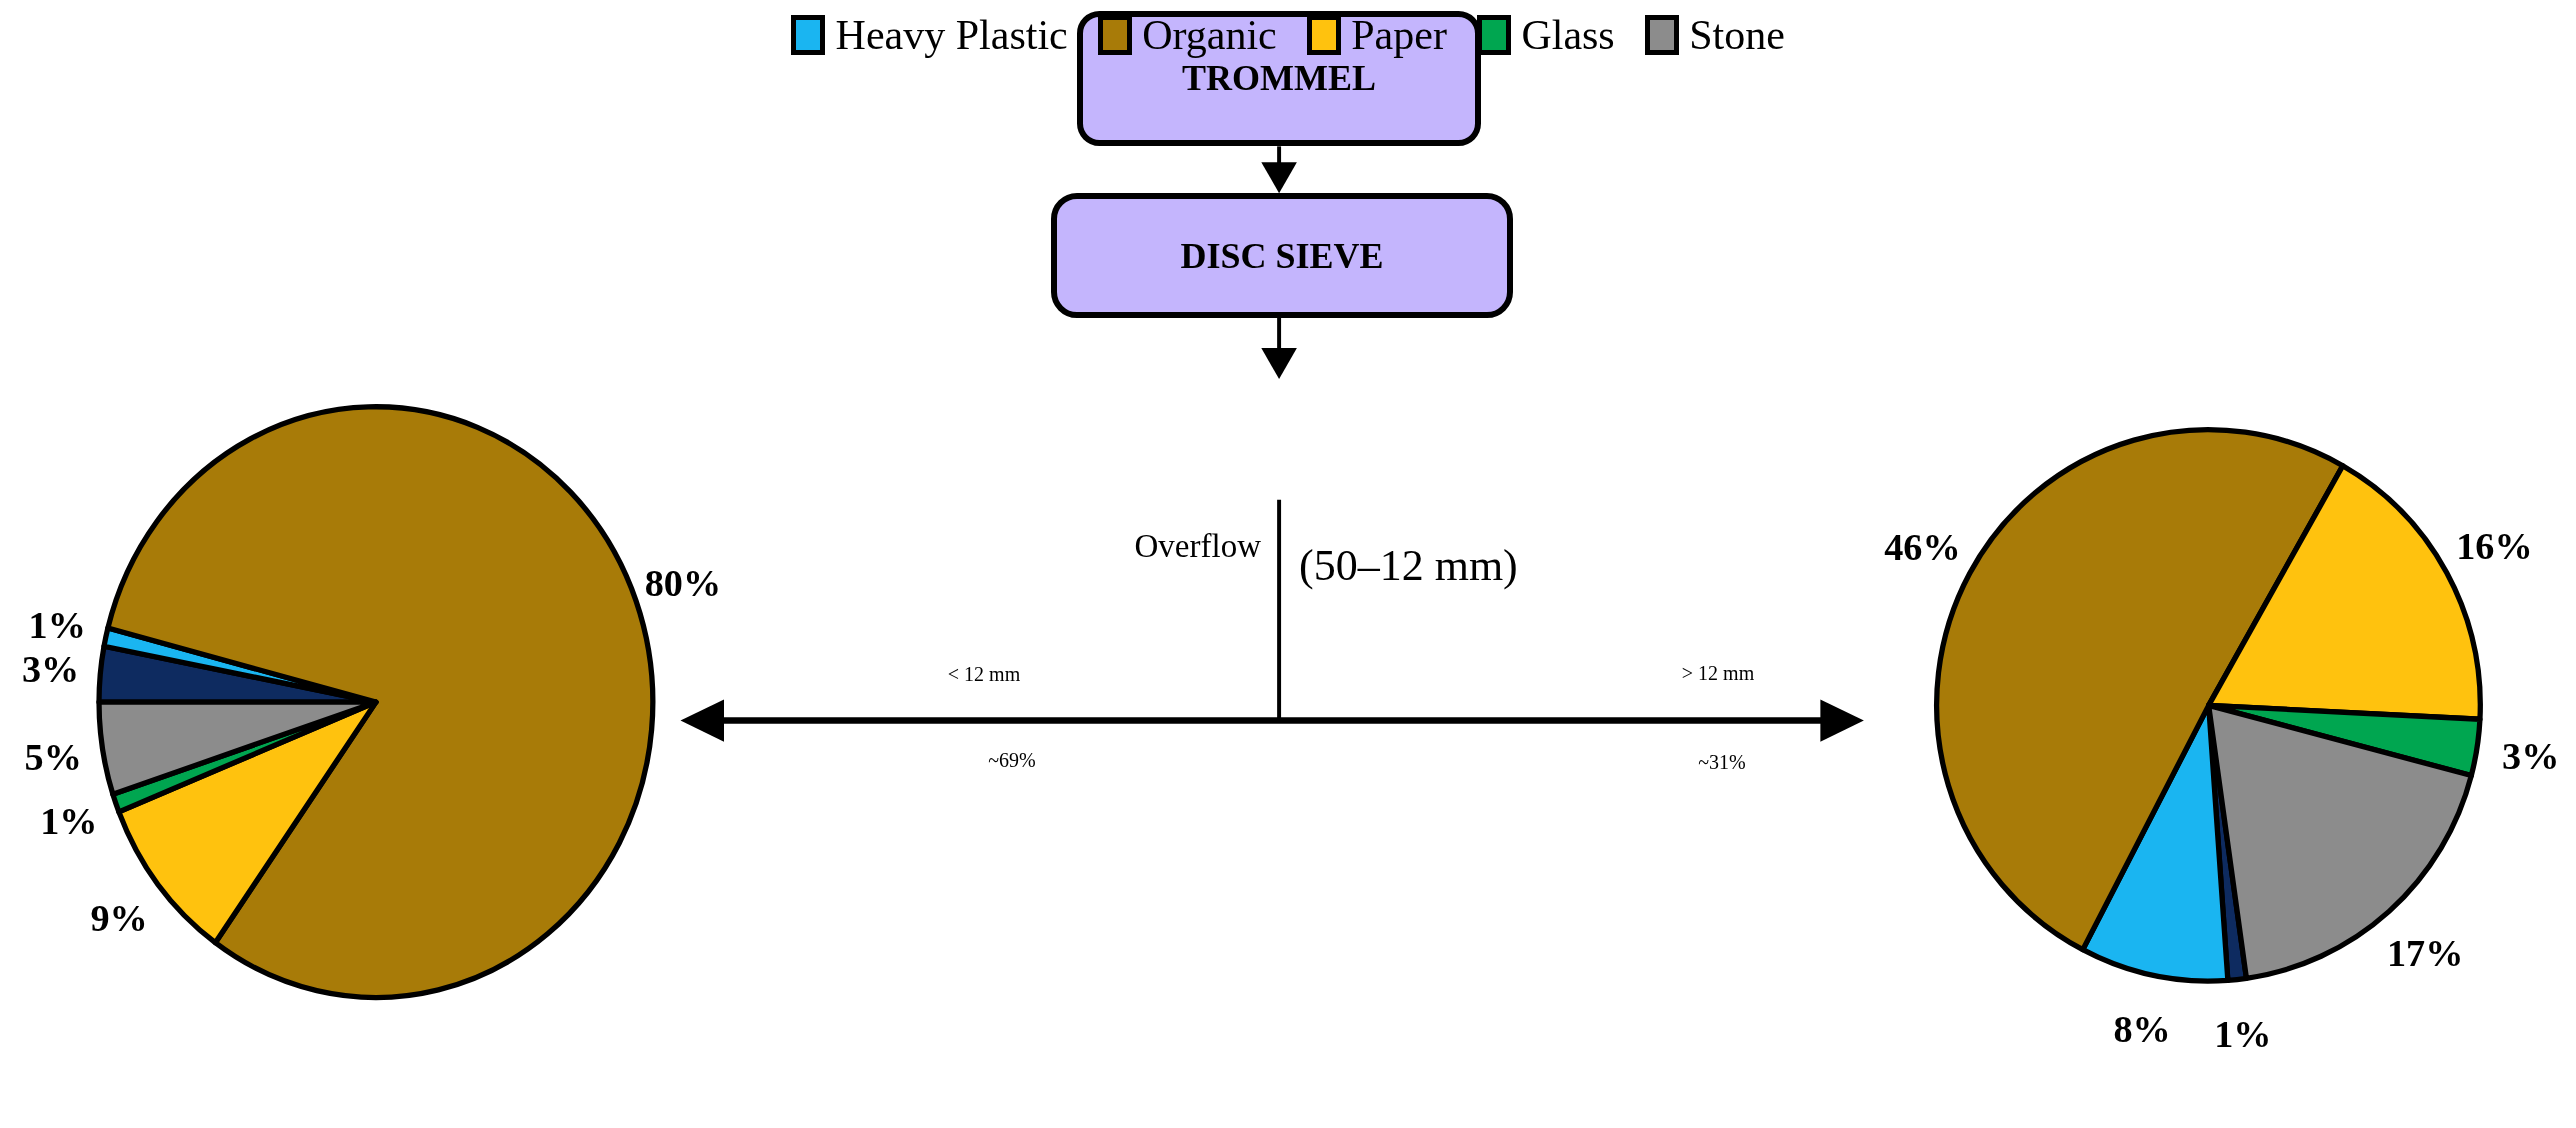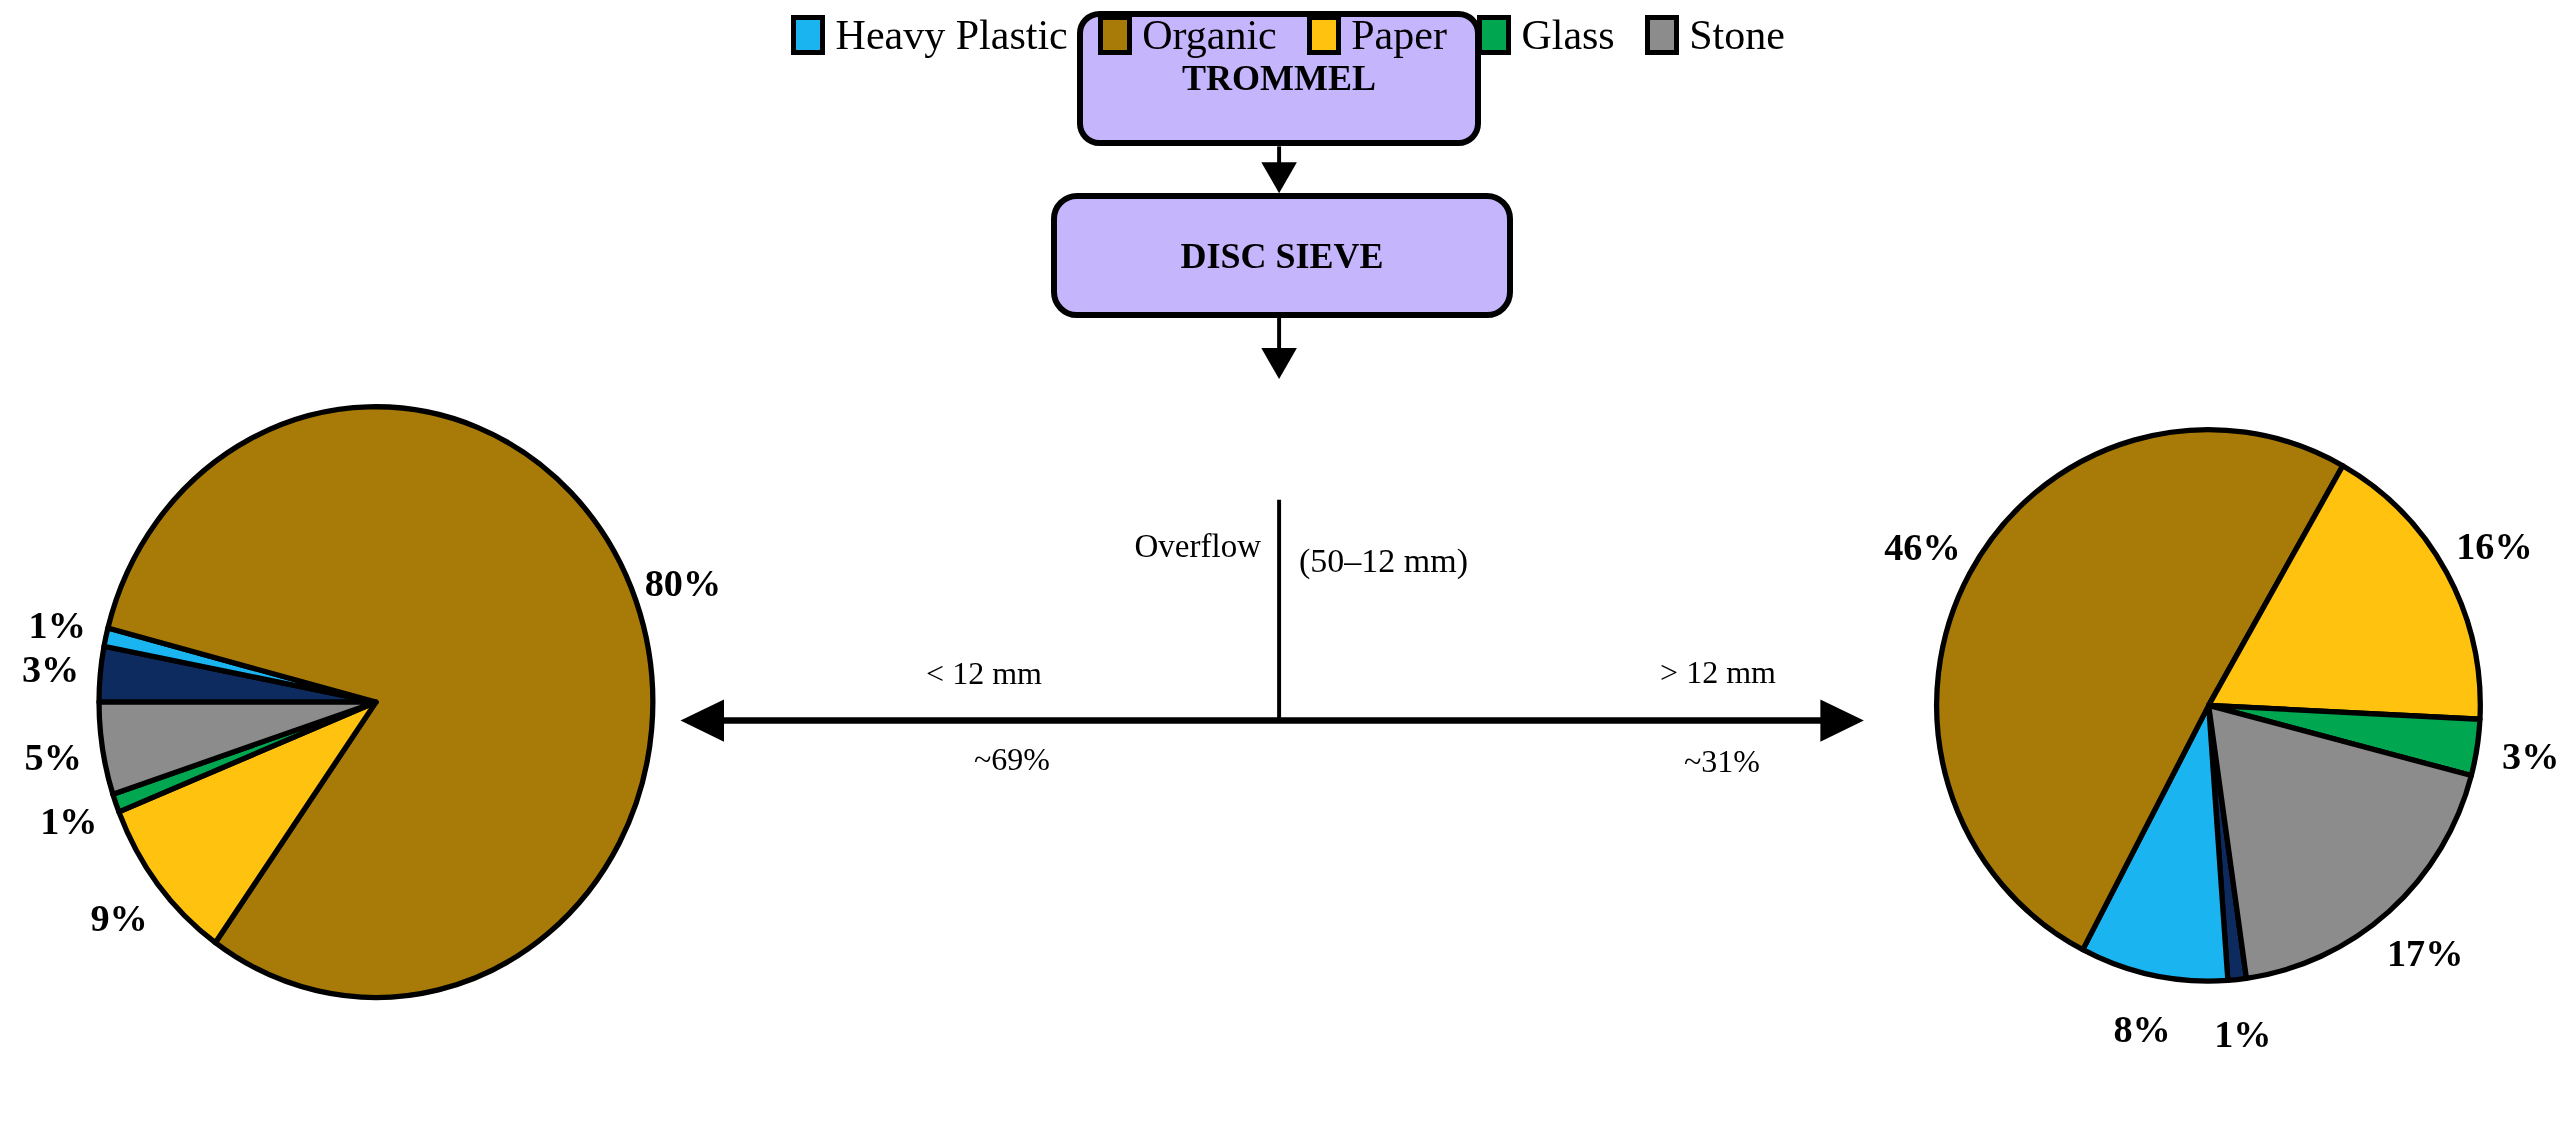--- a/index.html
+++ b/index.html
@@ -8,21 +8,21 @@
     font-family:"Liberation Serif","DejaVu Serif",serif; color:#000;
     overflow:hidden;
   }
   .figure-svg { position:absolute; left:0; top:0; }
   .flow-box {
     position:absolute; box-sizing:border-box; background:#c4b5fd;
     border:6.6px solid #000; border-radius:22.4px;
     display:flex; align-items:center; justify-content:center;
     font-weight:bold; font-size:36px; white-space:nowrap;
   }
-  .lbl { position:absolute; font-size:32px; white-space:nowrap; line-height:1.1; }
+  .lbl { position:absolute; font-size:20px; white-space:nowrap; line-height:1.1; }
   .lbl.center { transform:translate(-50%,-50%); }
   .lbl.right-align { text-align:right; }
   .pie-label {
     font-family:"Liberation Serif","DejaVu Serif",serif;
     font-weight:bold; font-size:58px;
     text-anchor:middle; dominant-baseline:central; fill:#000;
   }
   .pie-slice { stroke:#000; stroke-width:8; stroke-linejoin:round; }
   .connector { stroke:#000; fill:none; }
   .arrowhead { fill:#000; stroke:none; }
@@ -90,21 +90,21 @@
     <span>TROMMEL</span>
   </div>
 
   <div class="flow-box" style="left:1051px; top:193px; width:462px; height:125px;border-radius:26px;">
     <span>DISC SIEVE</span>
   </div>
 
 
   <div class="lbl right-align" style="left:1029px; top:528px; width:232px; font-size:33px;">Overflow</div>
 
-  <div class="lbl" style="left:1299px; top:542px; font-size:34px;">(50–12 mm)</div>
+  <div class="lbl" style="left:1299px; top:542px; font-size:44px;">(50–12 mm)</div>
 
   <div class="lbl center" style="left:984px; top:674px;">&lt; 12 mm</div>
 
   <div class="lbl center" style="left:989px; top:760px;margin-left:23px;">~69%</div>
 
   <div class="lbl center" style="left:1718px; top:673px;">&gt; 12 mm</div>
 
   <div class="lbl center" style="left:1722px; top:762px;">~31%</div>
 
   <div class="legend">

